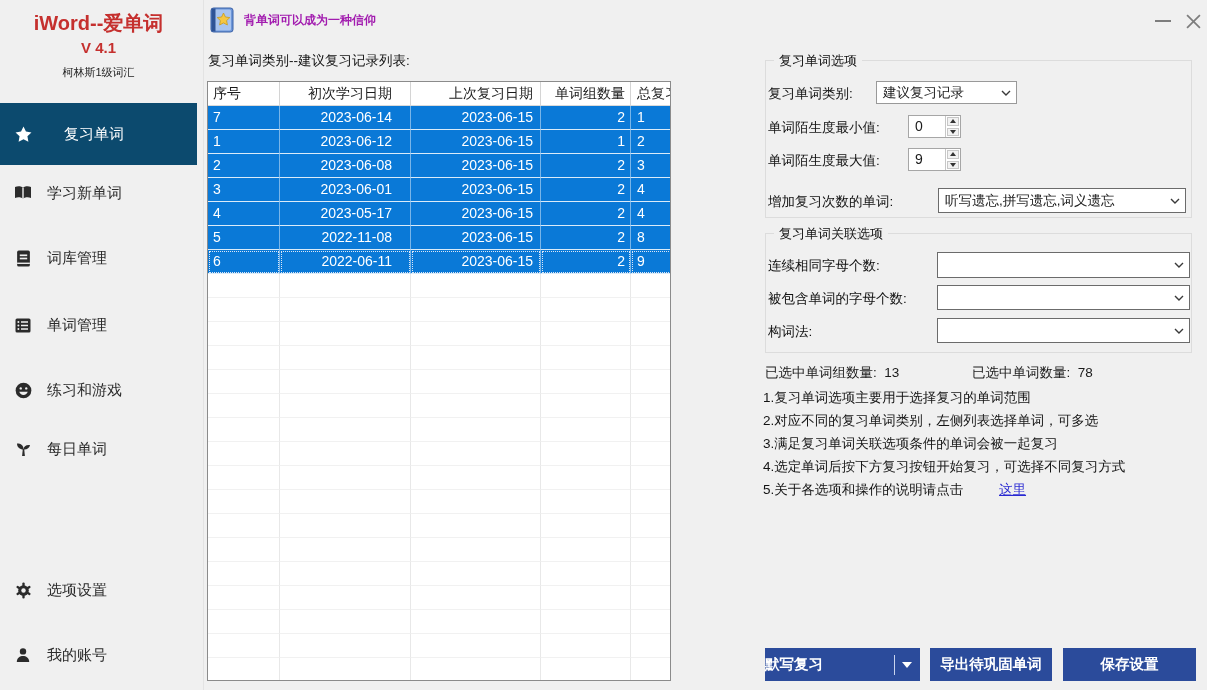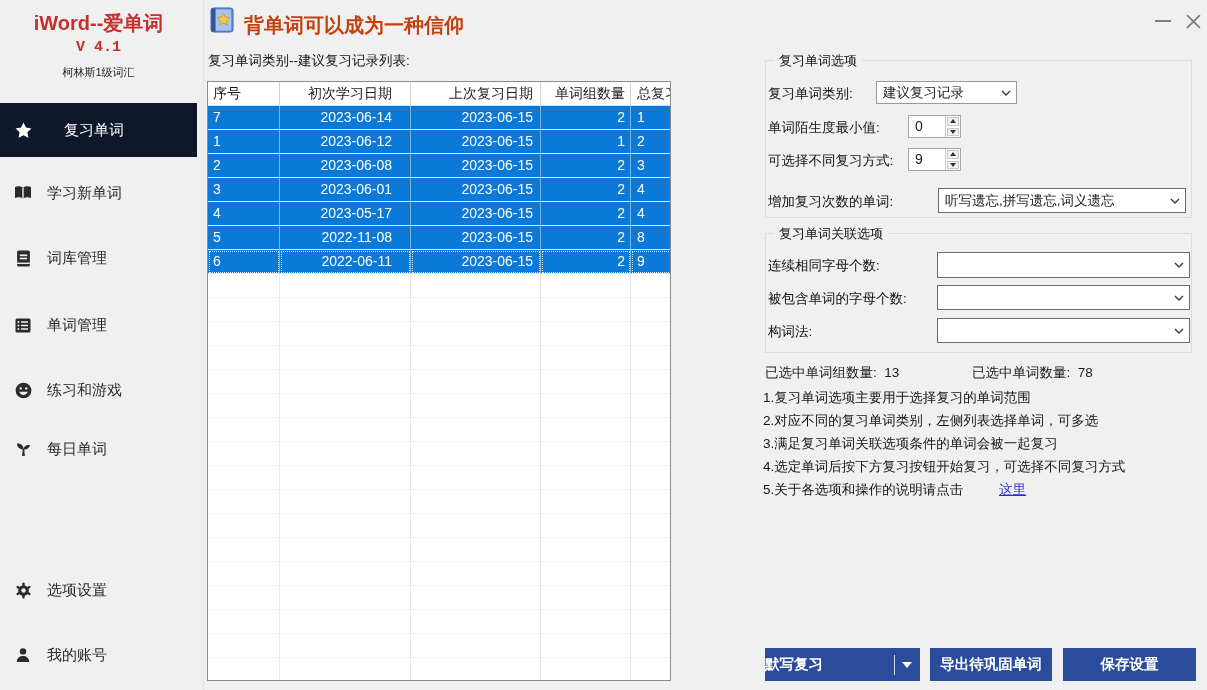--- a/index.html
+++ b/index.html
@@ -3,31 +3,31 @@
 <meta charset="utf-8">
 <style>
   * { margin:0; padding:0; box-sizing:border-box; font-family:"Liberation Sans","DejaVu Sans",sans-serif; }
   html,body { width:1207px; height:690px; }
   body { position:relative; background:#f0f0f0; color:#1a1a1a; overflow:hidden; }
 
   
   .sidebar { position:absolute; left:0; top:0; width:197px; height:690px; background:#f0f0f0; }
   .sidebar-sep { position:absolute; left:203px; top:0; width:1px; height:690px; background:#e3e3e3; }
   .brand-title { position:absolute; left:0; top:10px; width:197px; text-align:center; font-size:20px; font-weight:bold; color:#c5302e; }
-  .brand-version { position:absolute; left:0; top:39px; width:197px; text-align:center; font-size:15px; font-weight:bold; color:#c5302e;font-family:Liberation Mono, monospace; }
+  .brand-version { position:absolute; left:0; top:39px; width:197px; text-align:center; font-size:15px; font-weight:bold; color:#c5302e; }
   .brand-subtitle { position:absolute; left:0; top:65px; width:197px; text-align:center; font-size:11px; color:#222; }
   .nav-item { position:absolute; left:0; width:197px; height:44px; display:flex; align-items:center; padding-left:14px; gap:15px; cursor:pointer; color:#2b2b2b; }
   .nav-item .nav-ico { width:18px; height:18px; display:flex; align-items:center; justify-content:center; color:#2b2b2b; }
   .nav-item .nav-label { font-size:15px; }
-  .nav-item.active { background:#0f172a; color:#fff; height:54px;gap:32px; }
+  .nav-item.active { background:#0c4a6e; color:#fff; height:62px;gap:32px; }
   .nav-item.active .nav-ico { color:#fff; }
 
   
   .hdr-icon { position:absolute; left:210px; top:7px; width:25px; height:27px; }
-  .hdr-slogan { position:absolute; left:244px; top:12px; font-size:20px; font-weight:600; color:#c2410c; }
+  .hdr-slogan { position:absolute; left:244px; top:12px; font-size:12px; font-weight:600; color:#a21caf; }
   .win-min { position:absolute; left:1150px; top:8px; width:26px; height:26px; display:flex; align-items:center; justify-content:center; cursor:pointer; }
   .win-min .bar { width:16px; height:2px; background:#7d7d7d; }
   .win-close { position:absolute; left:1180px; top:8px; width:26px; height:26px; display:flex; align-items:center; justify-content:center; cursor:pointer; }
 
   
   .list-title { position:absolute; left:208px; top:52px; font-size:13.5px; color:#111; }
   .grid { position:absolute; left:207px; top:81px; width:464px; height:600px; background:#fff; border:1px solid #8b8b8b; overflow:hidden; }
   .grow { display:flex; width:543px; height:24px; }
   .cell { height:24px; font-size:14px; line-height:23px; overflow:hidden; white-space:nowrap; border-right:1px solid #e8e8e8; border-bottom:1px solid #f1f1f1; }
   .c0 { width:72px; padding-left:5px; }
@@ -421,21 +421,21 @@
   <span class="btns">
     <span class="sbtn">
         <span class="tri-up"></span>
       </span>
     <span class="sbtn">
         <span class="tri-dn"></span>
       </span>
   </span>
 </div>
 
-<div class="flabel" style="left:768px;top:152px">可选择不同复习方式:</div>
+<div class="flabel" style="left:768px;top:152px">单词陌生度最大值:</div>
 <div class="spin" style="left:908px;top:148px">
   <span class="sval">9</span>
   <span class="btns">
     <span class="sbtn">
         <span class="tri-up"></span>
       </span>
     <span class="sbtn">
         <span class="tri-dn"></span>
       </span>
   </span>

